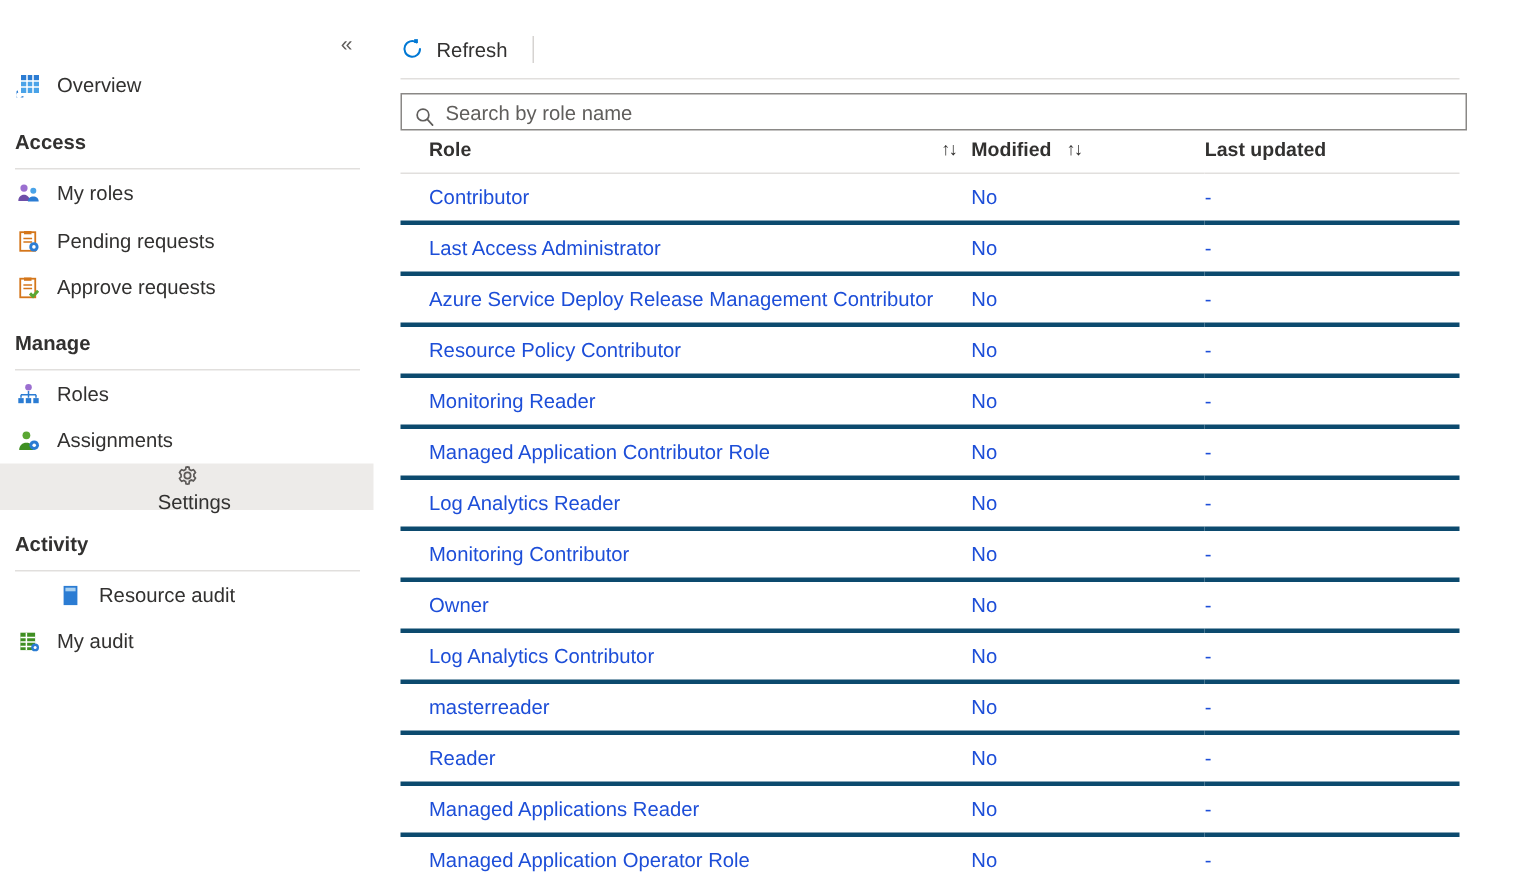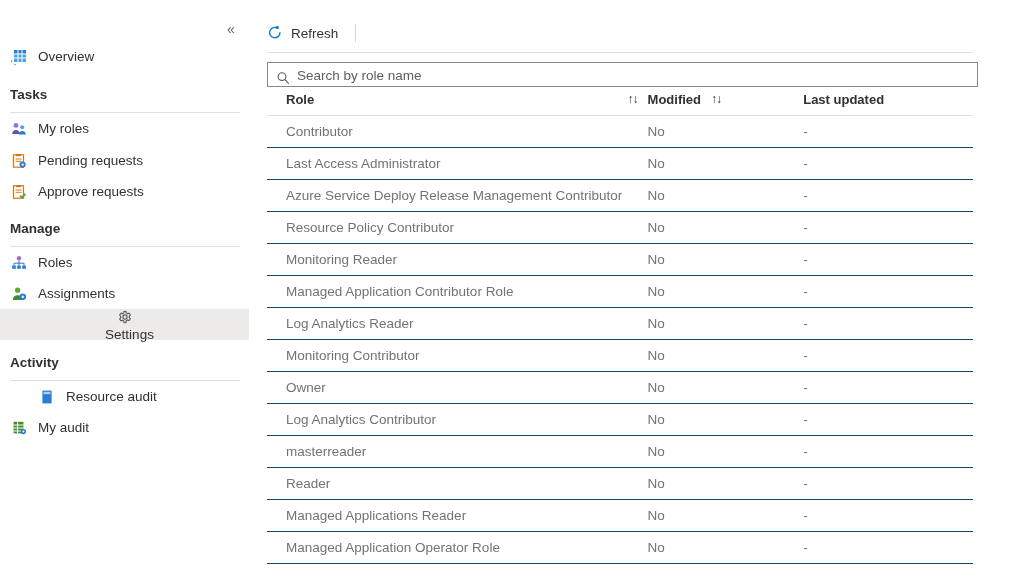--- a/index.html
+++ b/index.html
@@ -150,22 +150,22 @@
     color: #323130; font-size: 12px;
     letter-spacing: -1px;
     display: inline-block;
     flex: none;
     cursor: pointer;
   }
   .th-mod .sorticon { margin-left: 10px; margin-right: 10px; }
   .tbl td {
     padding: 0;
     height: 31px;
-    border-bottom: 1px solid #0c4a6e;
-    color: #737373;
+    border-bottom: 3px solid #0c4a6e;
+    color: #1d4ed8;
     white-space: nowrap;
     overflow: hidden;
     text-overflow: ellipsis;
     vertical-align: middle;
   }
   .td-role { padding-left: 19px !important; }
   .td-mod  { color: #323130; }
   .td-upd  { color: #605e5c; }
 </style>
 </head>
@@ -189,21 +189,21 @@
           <line x1="7" y1="1" x2="7" y2="13" stroke="#ffffff" stroke-width="1"></line>
           <line x1="11" y1="1" x2="11" y2="13" stroke="#ffffff" stroke-width="1"></line>
           <line x1="3" y1="5" x2="15" y2="5" stroke="#ffffff" stroke-width="1"></line>
           <line x1="3" y1="9" x2="15" y2="9" stroke="#ffffff" stroke-width="1"></line>
           <path d="M1 12 a2.6 2.6 0 1 0 3.2 3.2" fill="none" stroke="#2b7cd3" stroke-width="1.3"></path>
         </svg>
       </span>
       <span class="lbl">Overview</span>
     </div>
 
-    <div class="nav-section" style="position:absolute;left:0;top:87px;width:250px;">Tasks</div>
+    <div class="nav-section" style="position:absolute;left:0;top:87px;width:250px;">Access</div>
     <div class="nav-rule" style="position:absolute;left:0;top:106px;width:230px;"></div>
 
     <div class="nav-item" style="position:absolute;left:0;top:113px;width:250px;">
       <span class="ico">
         <svg width="16" height="16" viewBox="0 0 16 16">
           <circle cx="5" cy="4.4" r="2.4" fill="#9b6fd0"></circle>
           <path d="M1.2 13 c0-2.5 1.7-4.1 3.8-4.1 s3.8 1.6 3.8 4.1z" fill="#6e4fa8"></path>
           <circle cx="11.2" cy="6.2" r="2" fill="#4aa3e8"></circle>
           <path d="M7.6 13.4 c0-2.1 1.5-3.4 3.6-3.4 s3.6 1.3 3.6 3.4z" fill="#2b7cd3"></path>
         </svg>

